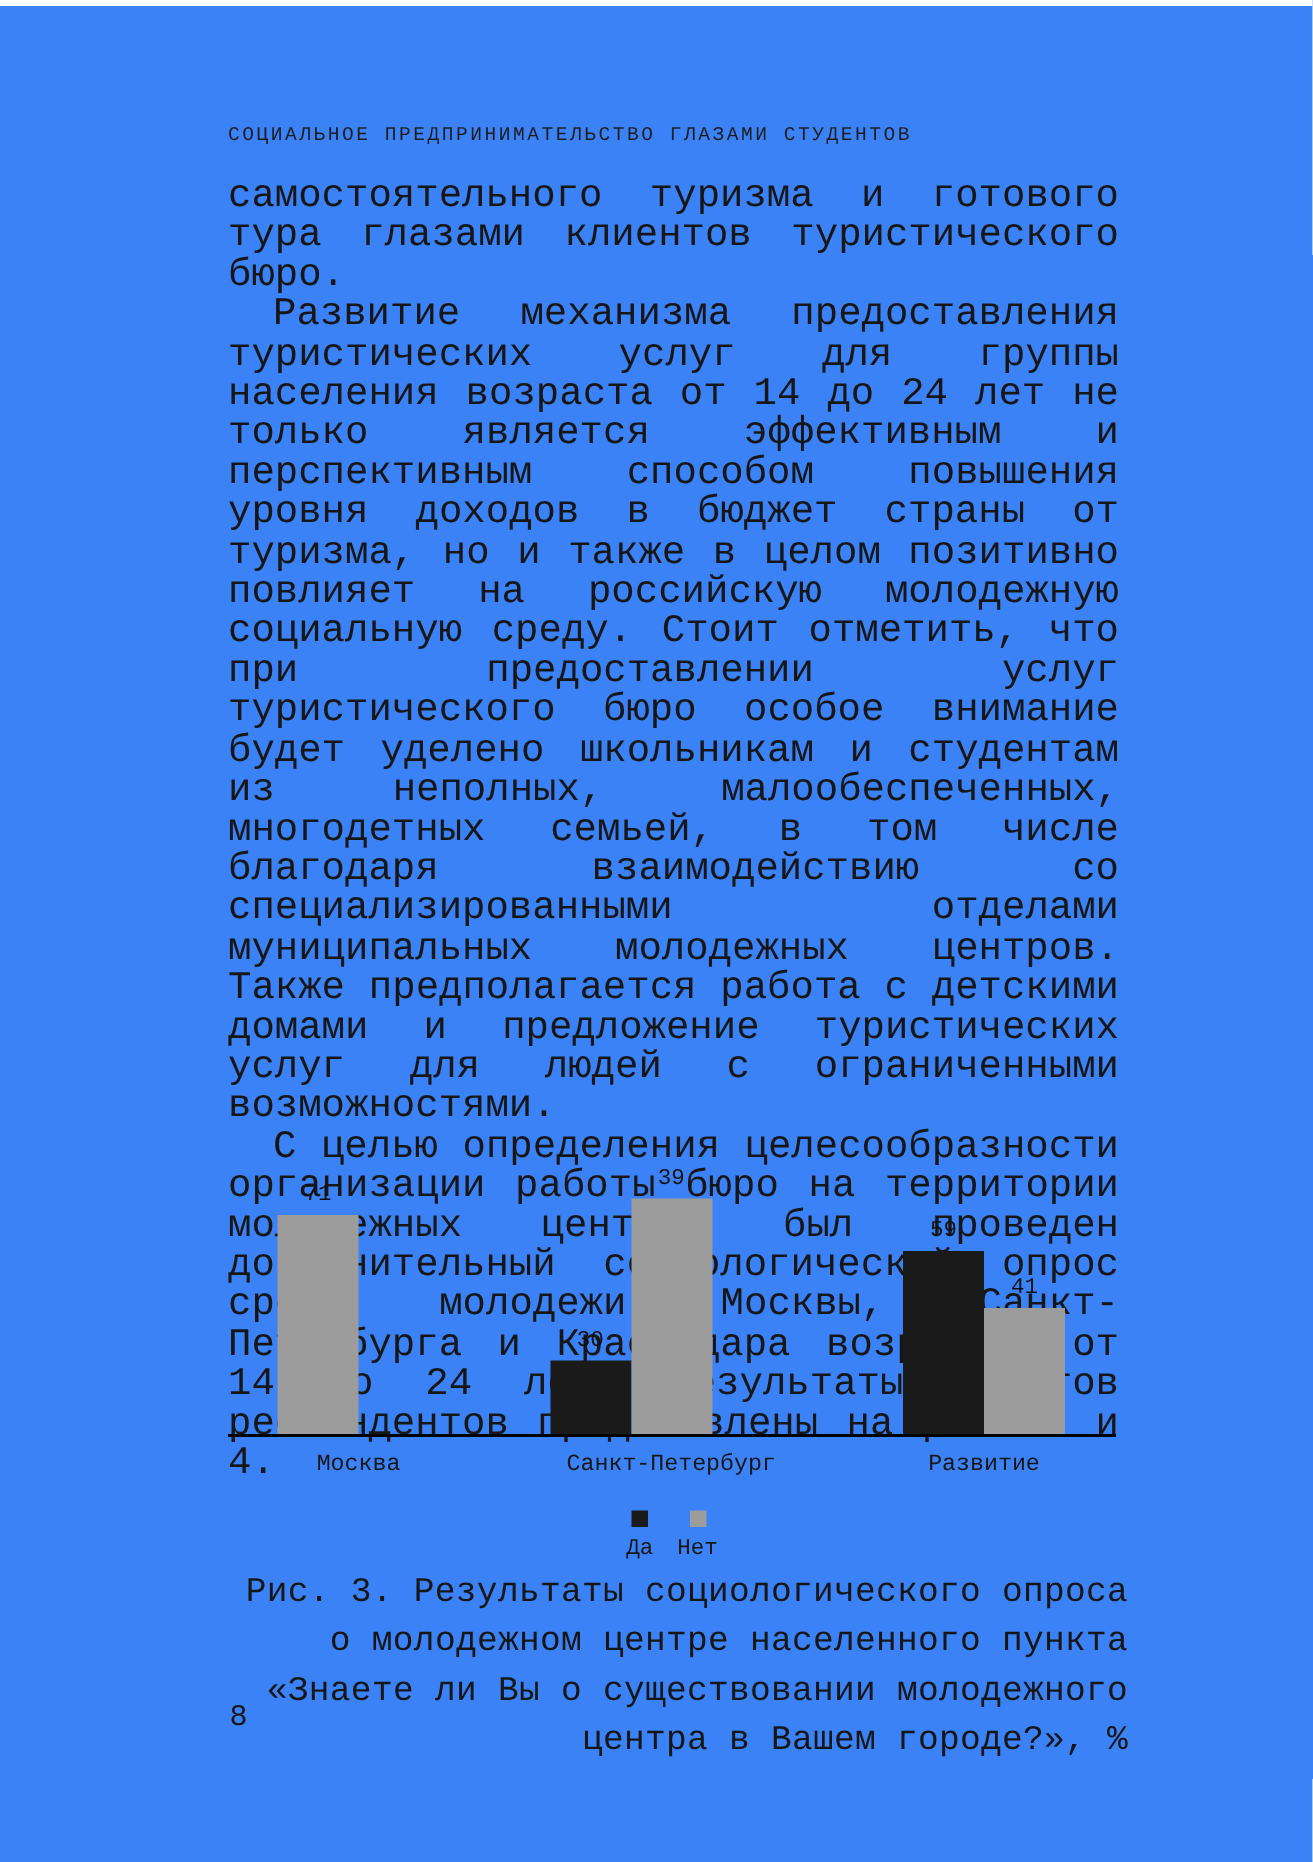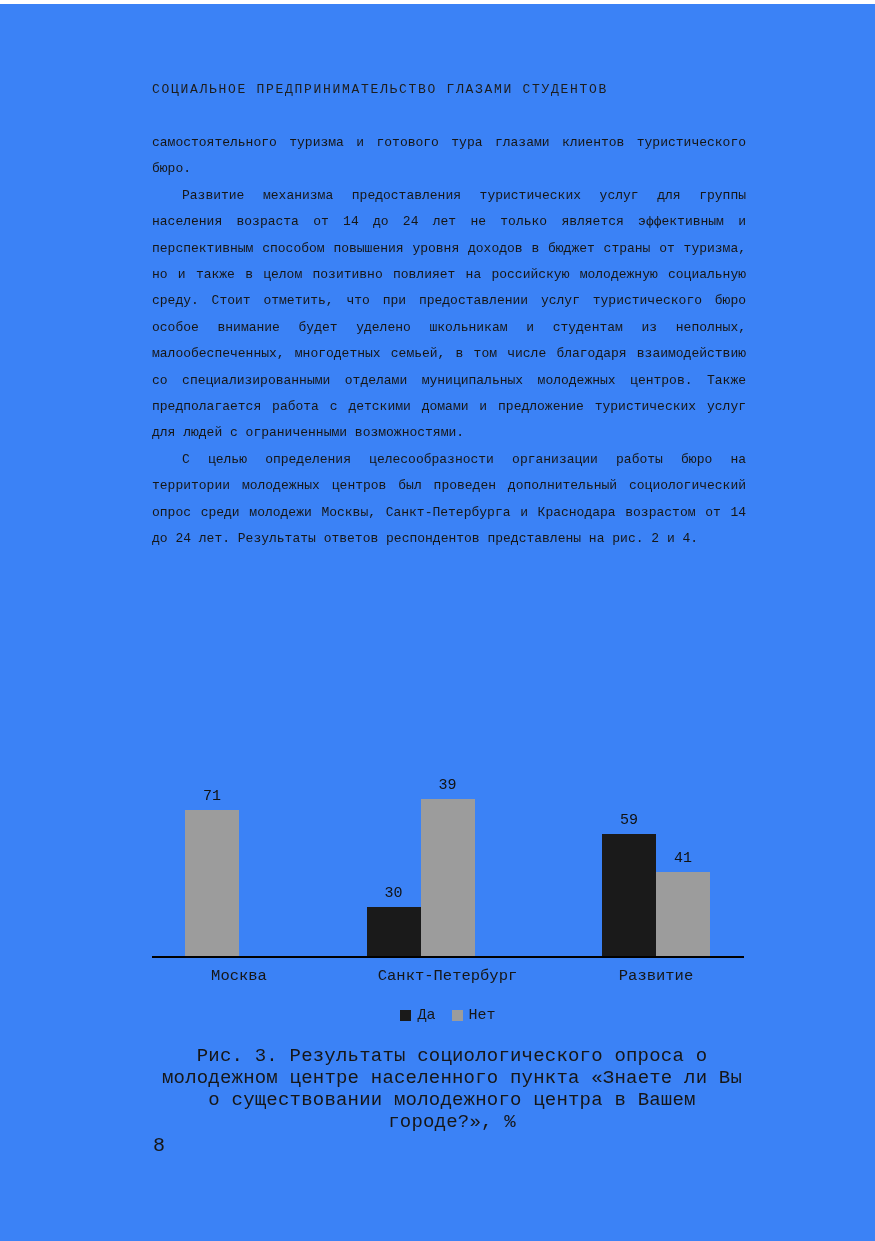--- a/index.html
+++ b/index.html
@@ -13,47 +13,47 @@
     color:#161616;
     overflow:hidden;
   }
   .running-header {
     position:absolute; top:78px; left:152px;
     font-size:13px; letter-spacing:1.7px;
     color:#1d1d1d;
     white-space:nowrap;
   }
   .body-text {
-    position:absolute; top:126px; left:152px; width:594px;
-    font-size:13px; line-height:26.4px;
+    position:absolute; top:113px; left:152px; width:594px;
+    font-size:26px; line-height:26.4px;
     text-align:justify;
   }
   .body-text p { text-indent:30px; }
   .body-text p.noindent { text-indent:0; }
 
   .figure { position:absolute; left:152px; top:770px; width:592px; }
   .plot {
     display:flex; justify-content:space-between; align-items:flex-end;
     height:182px; padding:0 34px 0 33px;
   }
   .bar-group { display:flex; align-items:flex-end; }
   .bar-wrap { display:flex; flex-direction:column; align-items:center; }
   .bar-value { font-size:15px; margin-bottom:5px; color:#111; }
   .bar { width:54px; }
   .axis { border-top:2px solid #000; width:100%; }
   .cat-row { display:flex; justify-content:space-between; padding:9px 34px 0 33px; }
   .cat-label { width:108px; display:flex; justify-content:center; white-space:nowrap; font-size:15.5px;text-align:right; }
   .legend { display:flex; justify-content:center; gap:16px; margin-top:22px; }
-  .legend-item { display:flex; align-items:center; gap:6px; font-size:15px; }
+  .legend-item { display:flex; align-items:center; gap:6px; font-size:15px;flex-direction:column; }
   .legend-swatch { width:11px; height:11px; display:inline-block; }
 
   .caption {
     position:absolute; left:152px; top:1041px; width:600px;
-    font-size:19px; line-height:22px; letter-spacing:0.2px;
-    text-align:center;
+    font-size:23px; line-height:33px; letter-spacing:0.2px;
+    text-align:right;
   }
   .page-number { position:absolute; left:153px; top:1130px; font-size:20px; }
 </style>
 </head>
 <body>
 
 <div class="page">
 
   <div class="running-header">СОЦИАЛЬНОЕ ПРЕДПРИНИМАТЕЛЬСТВО ГЛАЗАМИ СТУДЕНТОВ</div>
 

